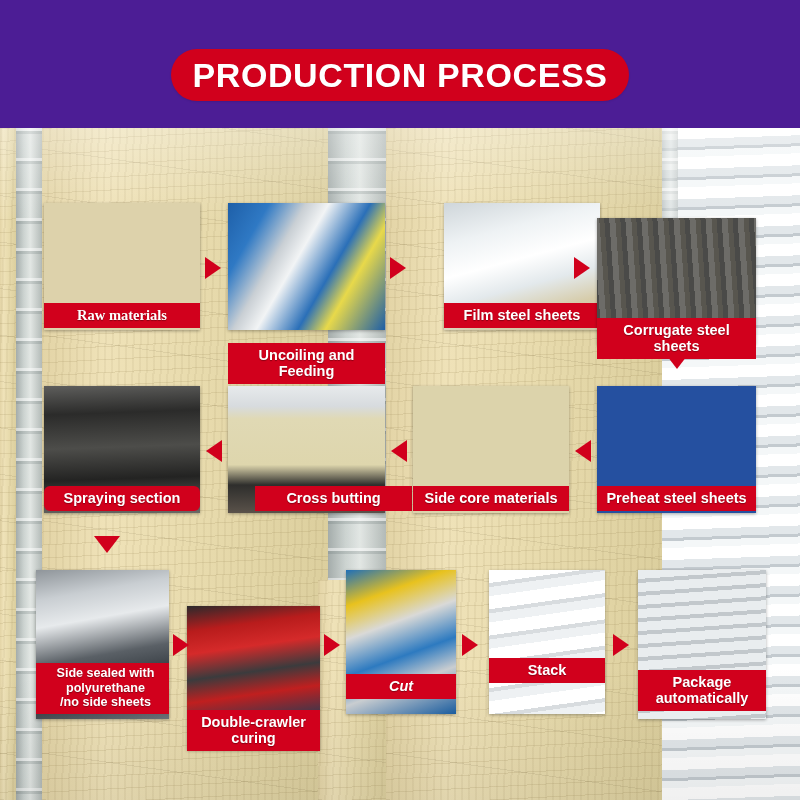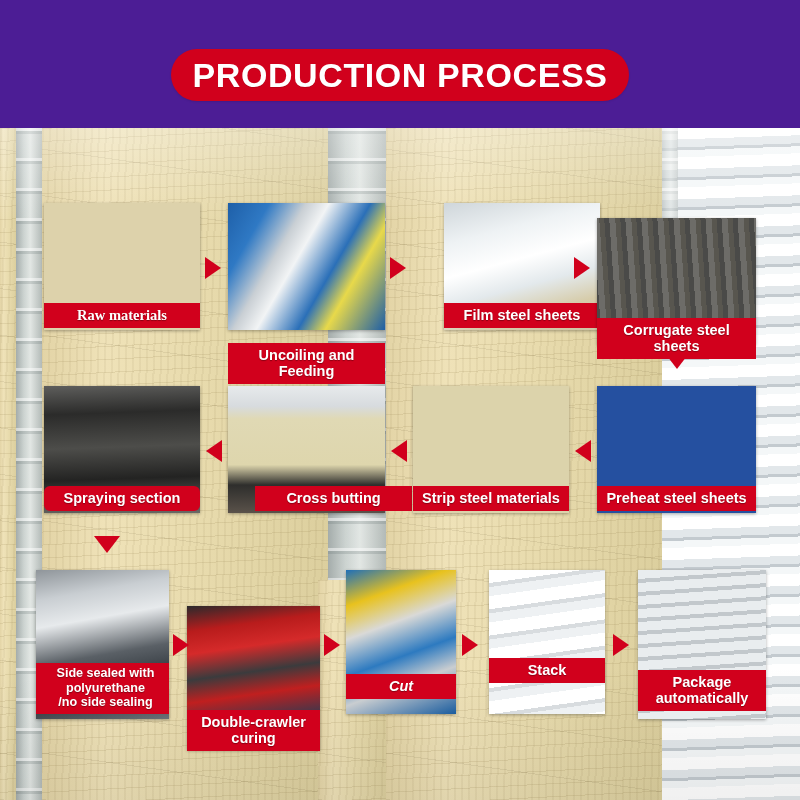--- a/index.html
+++ b/index.html
@@ -196,37 +196,37 @@
   <div class="arrow left" style="left:206px;top:440px;"></div>
 
   <div class="card" style="left:228px;top:386px;width:157px;height:127px;">
     <div class="photo ph-cross"></div>
     <div class="label" style="top:100px;margin-left:27px;">Cross butting</div>
   </div>
   <div class="arrow left" style="left:391px;top:440px;"></div>
 
   <div class="card" style="left:413px;top:386px;width:156px;height:127px;">
     <div class="photo ph-strip"></div>
-    <div class="label" style="top:100px;">Strip steel materials</div>
+    <div class="label" style="top:100px;">Side core materials</div>
   </div>
   <div class="arrow left" style="left:575px;top:440px;"></div>
 
   <div class="card" style="left:597px;top:386px;width:159px;height:127px;">
     <div class="photo ph-preheat"></div>
     <div class="label" style="top:100px;">Preheat steel sheets</div>
   </div>
 
   <div class="arrow down" style="left:94px;top:536px;"></div>
 
   <div class="card" style="left:36px;top:570px;width:133px;height:149px;">
     <div class="photo ph-side"></div>
     <div class="label small" style="top:93px;padding-left:8px;">
       <div>Side sealed with</div>
       <div>polyurethane</div>
-      <div>/no side sealing</div>
+      <div>/no side sheets</div>
     </div>
   </div>
   <div class="arrow right" style="left:173px;top:634px;"></div>
 
   <div class="card" style="left:187px;top:570px;width:133px;height:144px;margin-top:36px;">
     <div class="photo ph-crawl"></div>
     <div class="label" style="top:104px;">
       <div>Double-crawler</div>
       <div>curing</div>
     </div>

